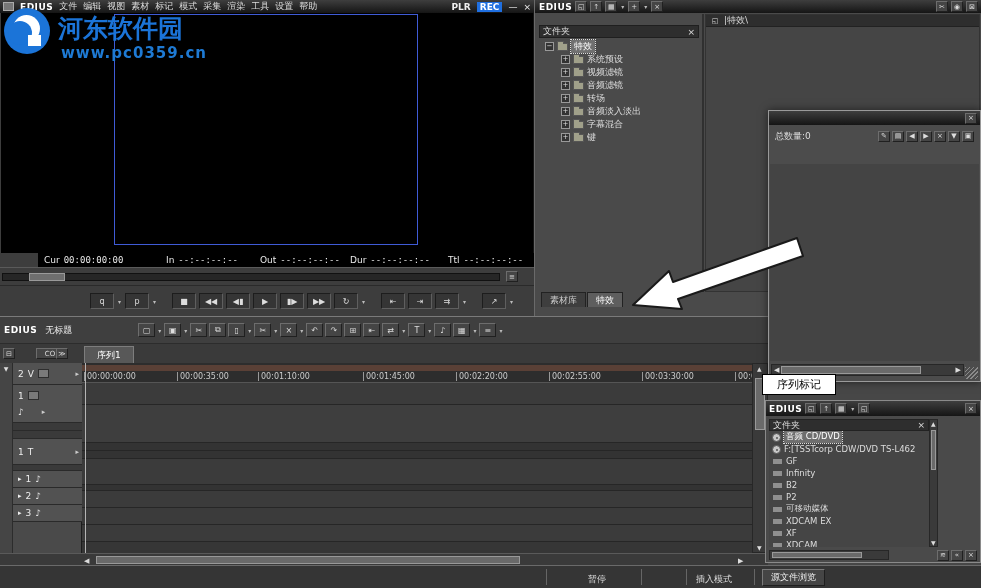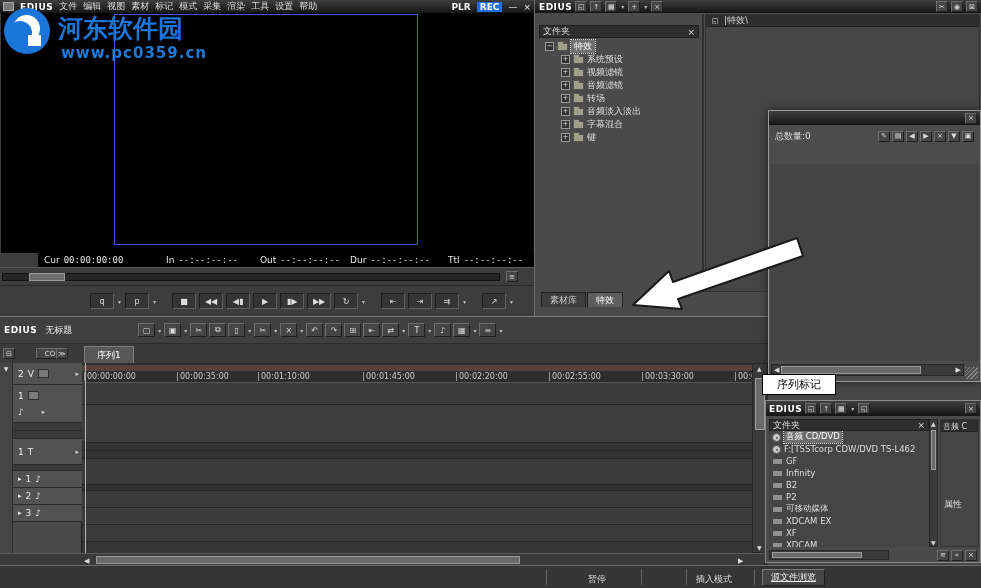--- a/index.html
+++ b/index.html
@@ -139,21 +139,21 @@
   #tl-vscroll { position:absolute; left:752px; top:46px; width:16px; height:190px; background:#3a3a3a; border:1px solid #272727; }
   #tl-vthumb { position:absolute; left:2px; top:14px; width:10px; height:52px; background:#6a6a6a; border:1px solid #999; }
   #tl-hscroll { position:absolute; left:0; top:236px; width:768px; height:13px; background:#3a3a3a; border-top:1px solid #5a5a5a; }
   #tl-hthumb { position:absolute; left:96px; top:2px; width:424px; height:8px; background:#6a6a6a; border:1px solid #999; }
 
   
   #statusbar { left:0; top:565px; width:981px; height:23px; background:#353535; border-top:1px solid #6a6a6a; }
   .sb-sep { position:absolute; top:3px; width:1px; height:16px; background:#1f1f1f; border-right:1px solid #666; }
   .sb-text { position:absolute; top:7px; font-size:9px; color:#ddd; }
   .sb-button { position:absolute; top:3px; height:17px; padding:0 8px; background:#454545; border:1px solid;
-               border-color:#7a7a7a #1f1f1f #1f1f1f #7a7a7a; font-size:9px; color:#eee; display:flex; align-items:center;text-decoration:underline; }
+               border-color:#7a7a7a #1f1f1f #1f1f1f #7a7a7a; font-size:9px; color:#eee; display:flex; align-items:center; }
 
   
   #watermark { left:4px; top:6px; z-index:20; pointer-events:none; }
   .wm-logo { position:absolute; left:0; top:2px; width:46px; height:46px; border-radius:50%; background:#1b74d8; overflow:hidden; }
   .wm-logo .c1 { position:absolute; left:9px; top:7px; width:27px; height:27px; border-radius:50%; background:#fff; }
   .wm-logo .c2 { position:absolute; left:4px; top:13px; width:24px; height:24px; border-radius:50%; background:#1b74d8; }
   .wm-logo .bar { position:absolute; left:24px; top:27px; width:13px; height:11px; background:#fff; }
   .wm-title { position:absolute; left:54px; top:6px; font-size:25px; font-weight:bold; color:#1b74d8; white-space:nowrap; }
   .wm-url { position:absolute; left:57px; top:38px; font-size:15px; font-weight:bold; color:#1e7ad4; letter-spacing:1px; white-space:nowrap; }
 </style>
@@ -405,24 +405,20 @@
     <div class="br-row">
         <span class="drive"></span>
         <span class="br-label">XDCAM</span>
       </div>
   </div>
   <div id="br-vscroll">
     <span class="flat" style="position:absolute;top:0;left:1px;font-size:6px">▲</span>
     <div class="scroll-thumb" style="position:absolute;left:1px;top:10px;width:5px;height:40px"></div>
     <span class="flat" style="position:absolute;bottom:0;left:1px;font-size:6px">▼</span>
   </div>
-  <div id="br-right">
-    <div id="br-right-header">音频 C</div>
-    <div id="br-prop">属性</div>
-  </div>
   <div id="br-bottom">
     <div id="br-hscroll">
       <div class="scroll-thumb" style="width:90px;margin-left:2px;height:6px"></div>
     </div>
     <span class="spacer"></span>
     <span class="mini-ic">≋</span>
     <span class="mini-ic">«</span>
     <span class="mini-ic">×</span>
   </div>
 </div>

